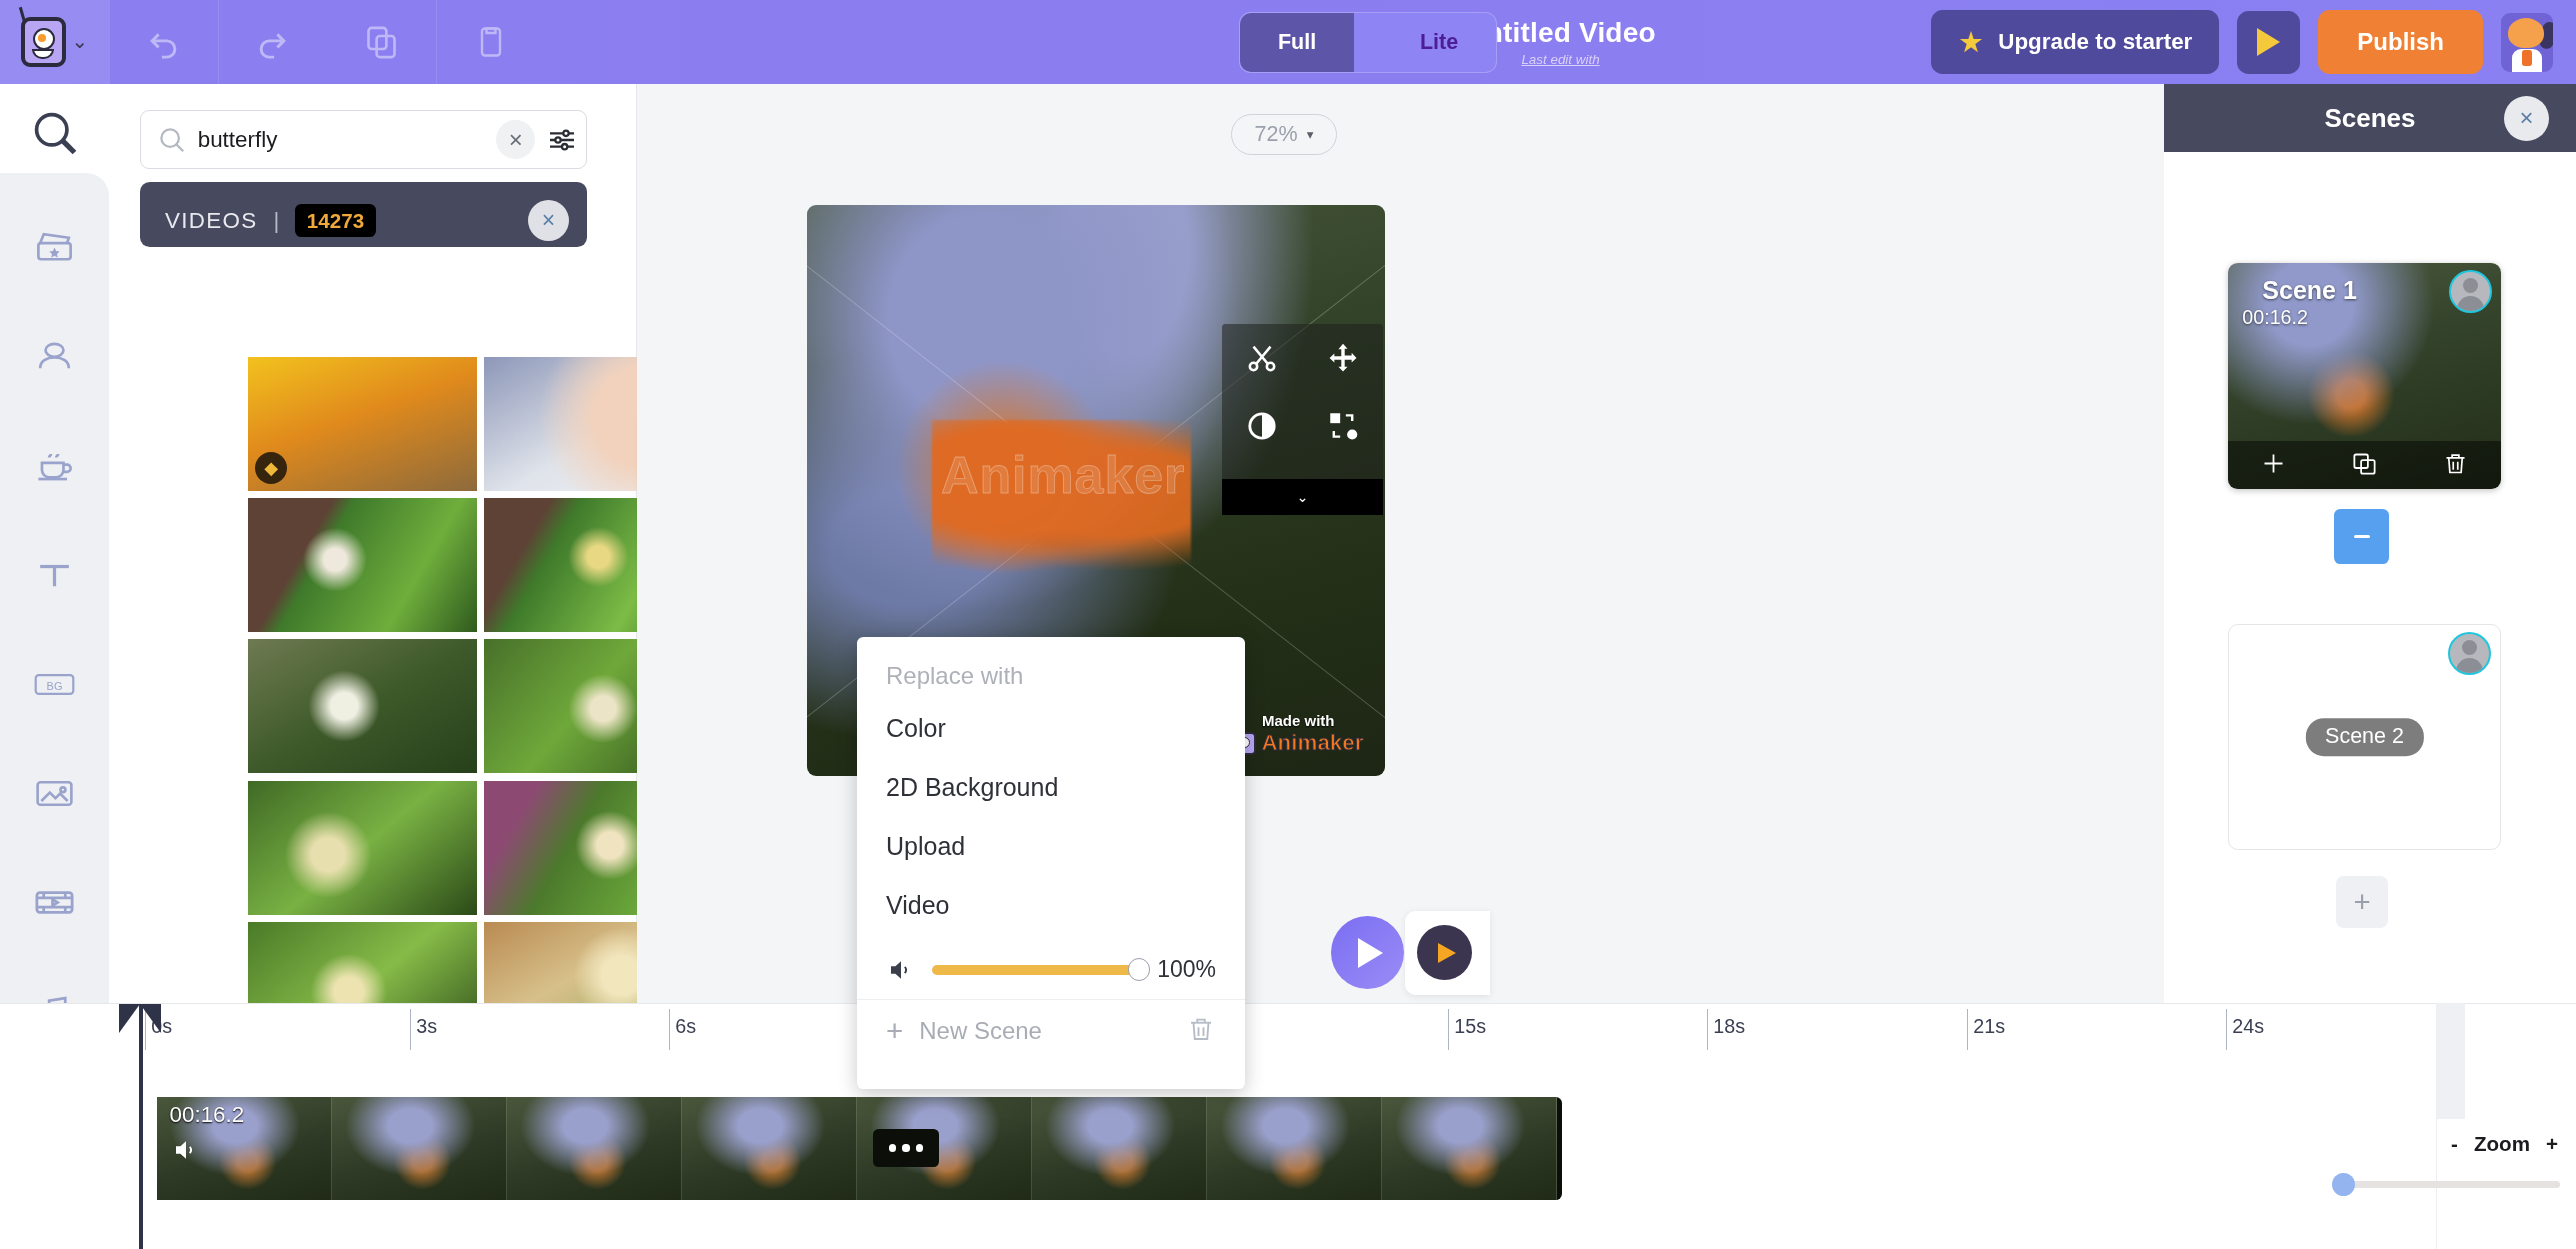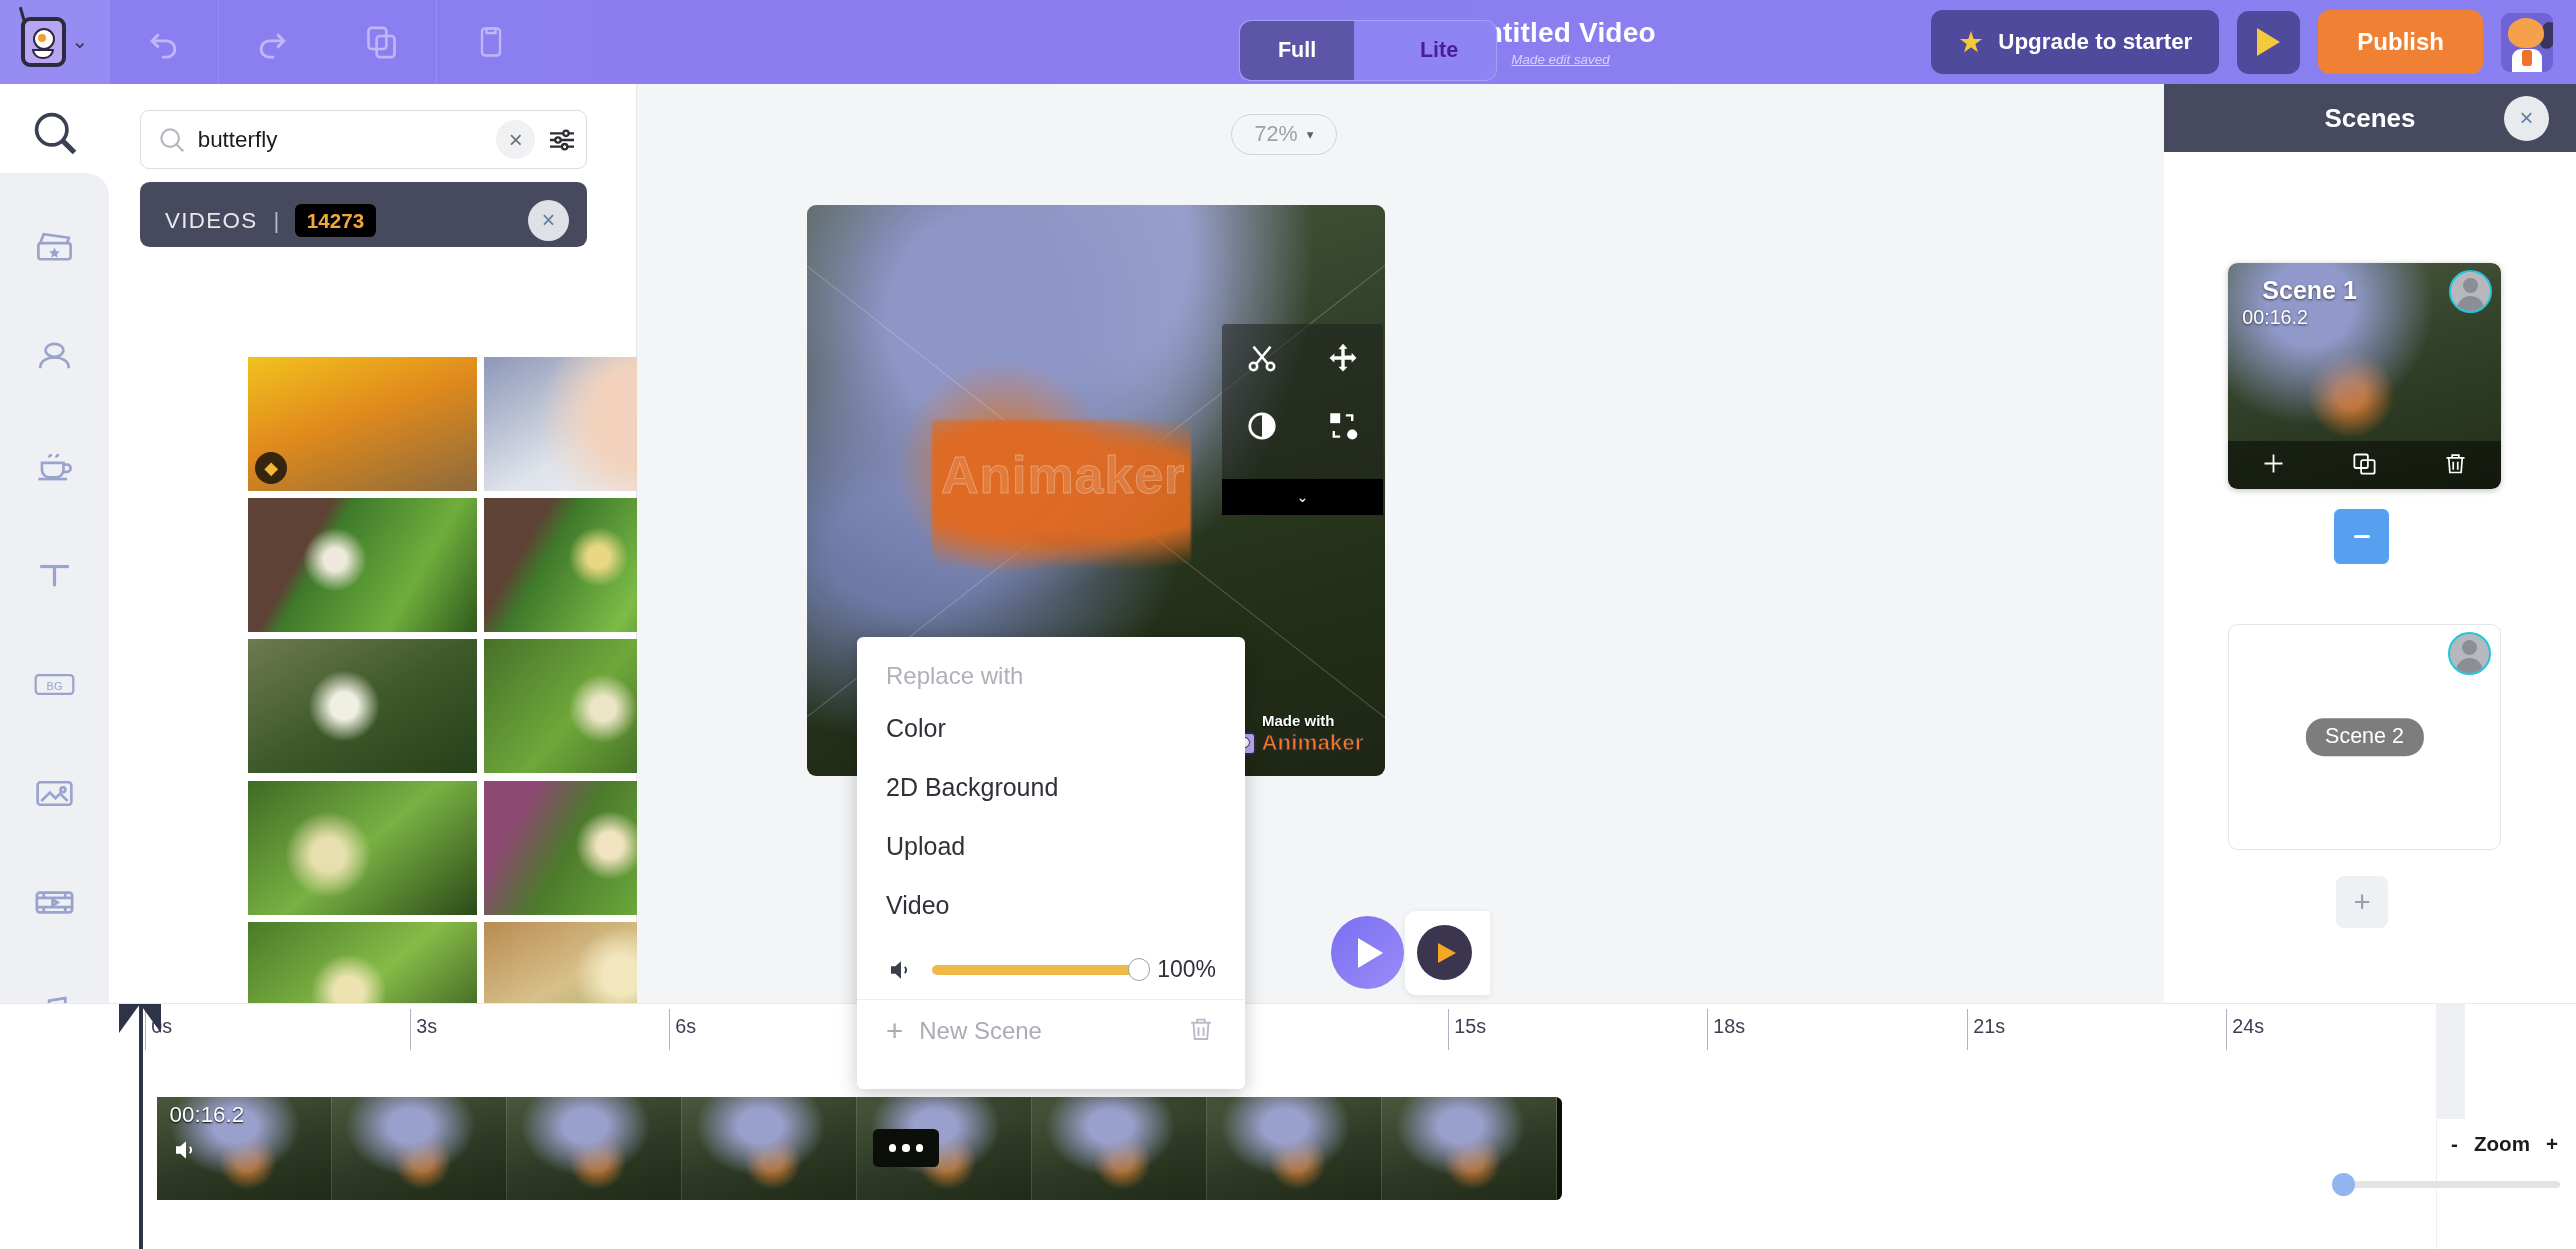--- a/index.html
+++ b/index.html
@@ -44,21 +44,20 @@
 
   .title-wrap{ flex:1; display:flex; flex-direction:column; align-items:center; justify-content:center; }
   .vid-title{ color:#fff; font-size:28px; font-weight:bold; letter-spacing:0.2px; }
   .vid-sub{ color:#d9d2f8; font-size:13.4px; font-style:italic; text-decoration:underline;
             margin-top:3.6px; cursor:pointer; }
 
   .mode-toggle{
     position:absolute; left:1239px; top:11.6px; width:258px; height:61px;
     border-radius:11.6px; background:#8f84f4; display:flex; overflow:hidden;
     border:0.9px solid rgba(255,255,255,.22);
-    margin-top:8px;
   }
   .mode-toggle div{ flex:1; display:flex; align-items:center; justify-content:center;
     font-size:21.5px; font-weight:bold; cursor:pointer; }
   .mode-full{ background:#5d55a8; color:#fff; border-radius:11.6px 0 0 11.6px;}
   .mode-lite{ color:#4c1d95;padding-left:28px; }
 
   .hdr-right{ position:absolute; right:0; top:0; height:84px; display:flex;
     align-items:center; gap:18px; padding-right:23px; }
   .upgrade-btn{
     height:64px; background:#504a9c; border-radius:11.6px; display:flex; align-items:center;
@@ -398,21 +397,21 @@
     </div>
     <div class="hdr-btn sep">
       <svg width="36" height="36" viewBox="0 0 24 24" fill="none" stroke="#fff" stroke-width="1.6">
         <rect x="6" y="3" width="12" height="18" rx="2"></rect>
           <path d="M9 3h6v3H9z"></path>
       </svg>
     </div>
 
     <div class="title-wrap">
       <div class="vid-title">Untitled Video</div>
-      <div class="vid-sub">Made edit saved</div>
+      <div class="vid-sub">Last edit with</div>
     </div>
 
     <div class="mode-toggle">
       <div class="mode-full">Full</div>
       <div class="mode-lite">Lite</div>
     </div>
 
     <div class="hdr-right">
       <div class="upgrade-btn">
         <div class="star">★</div>

